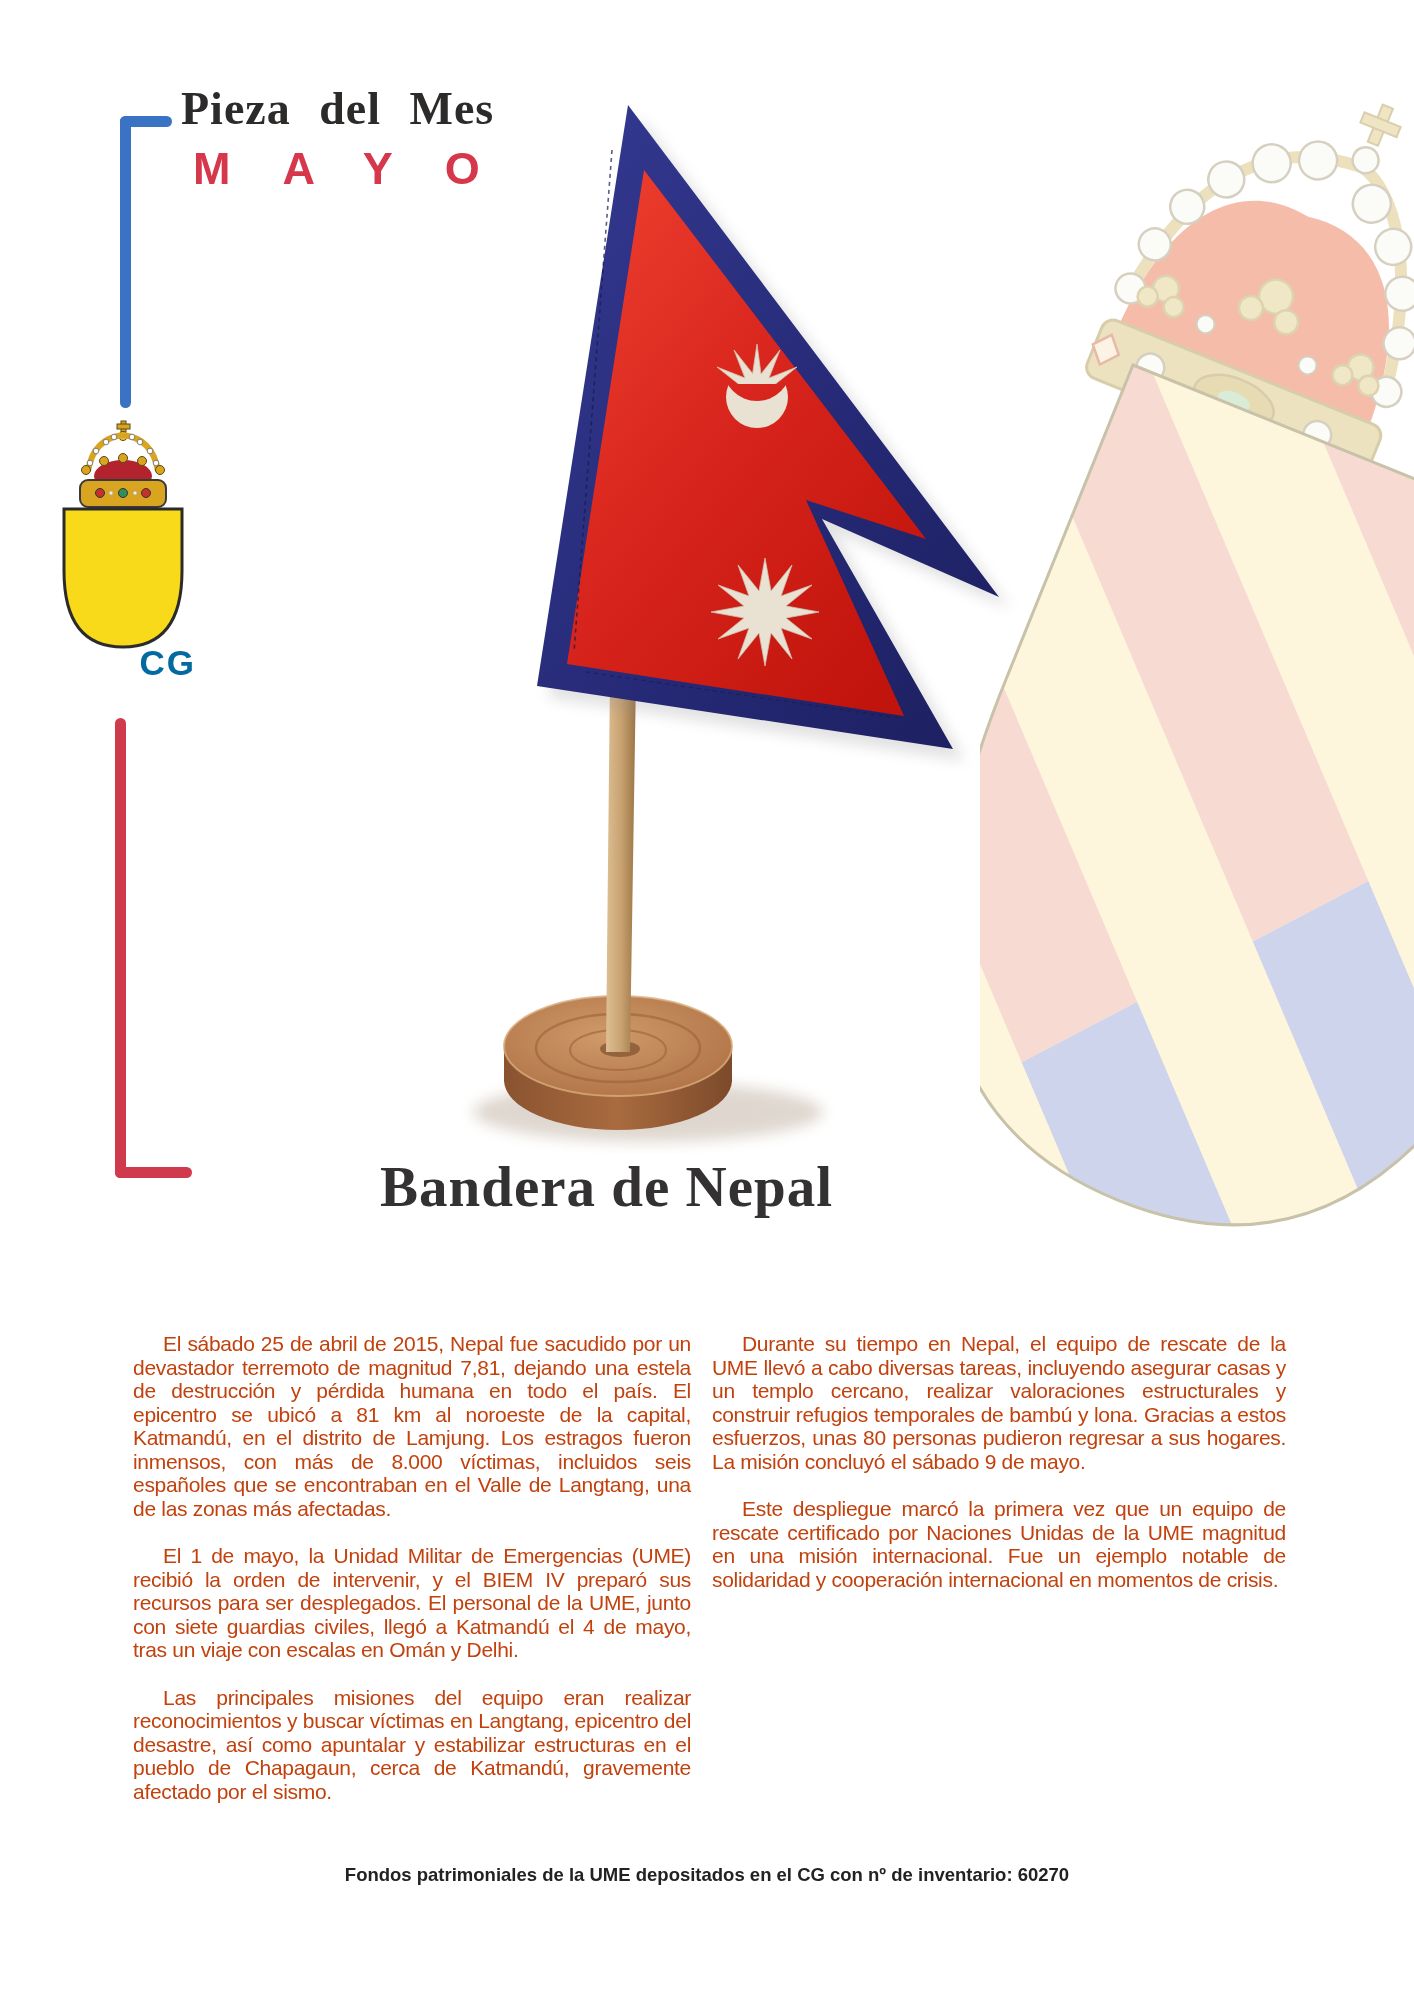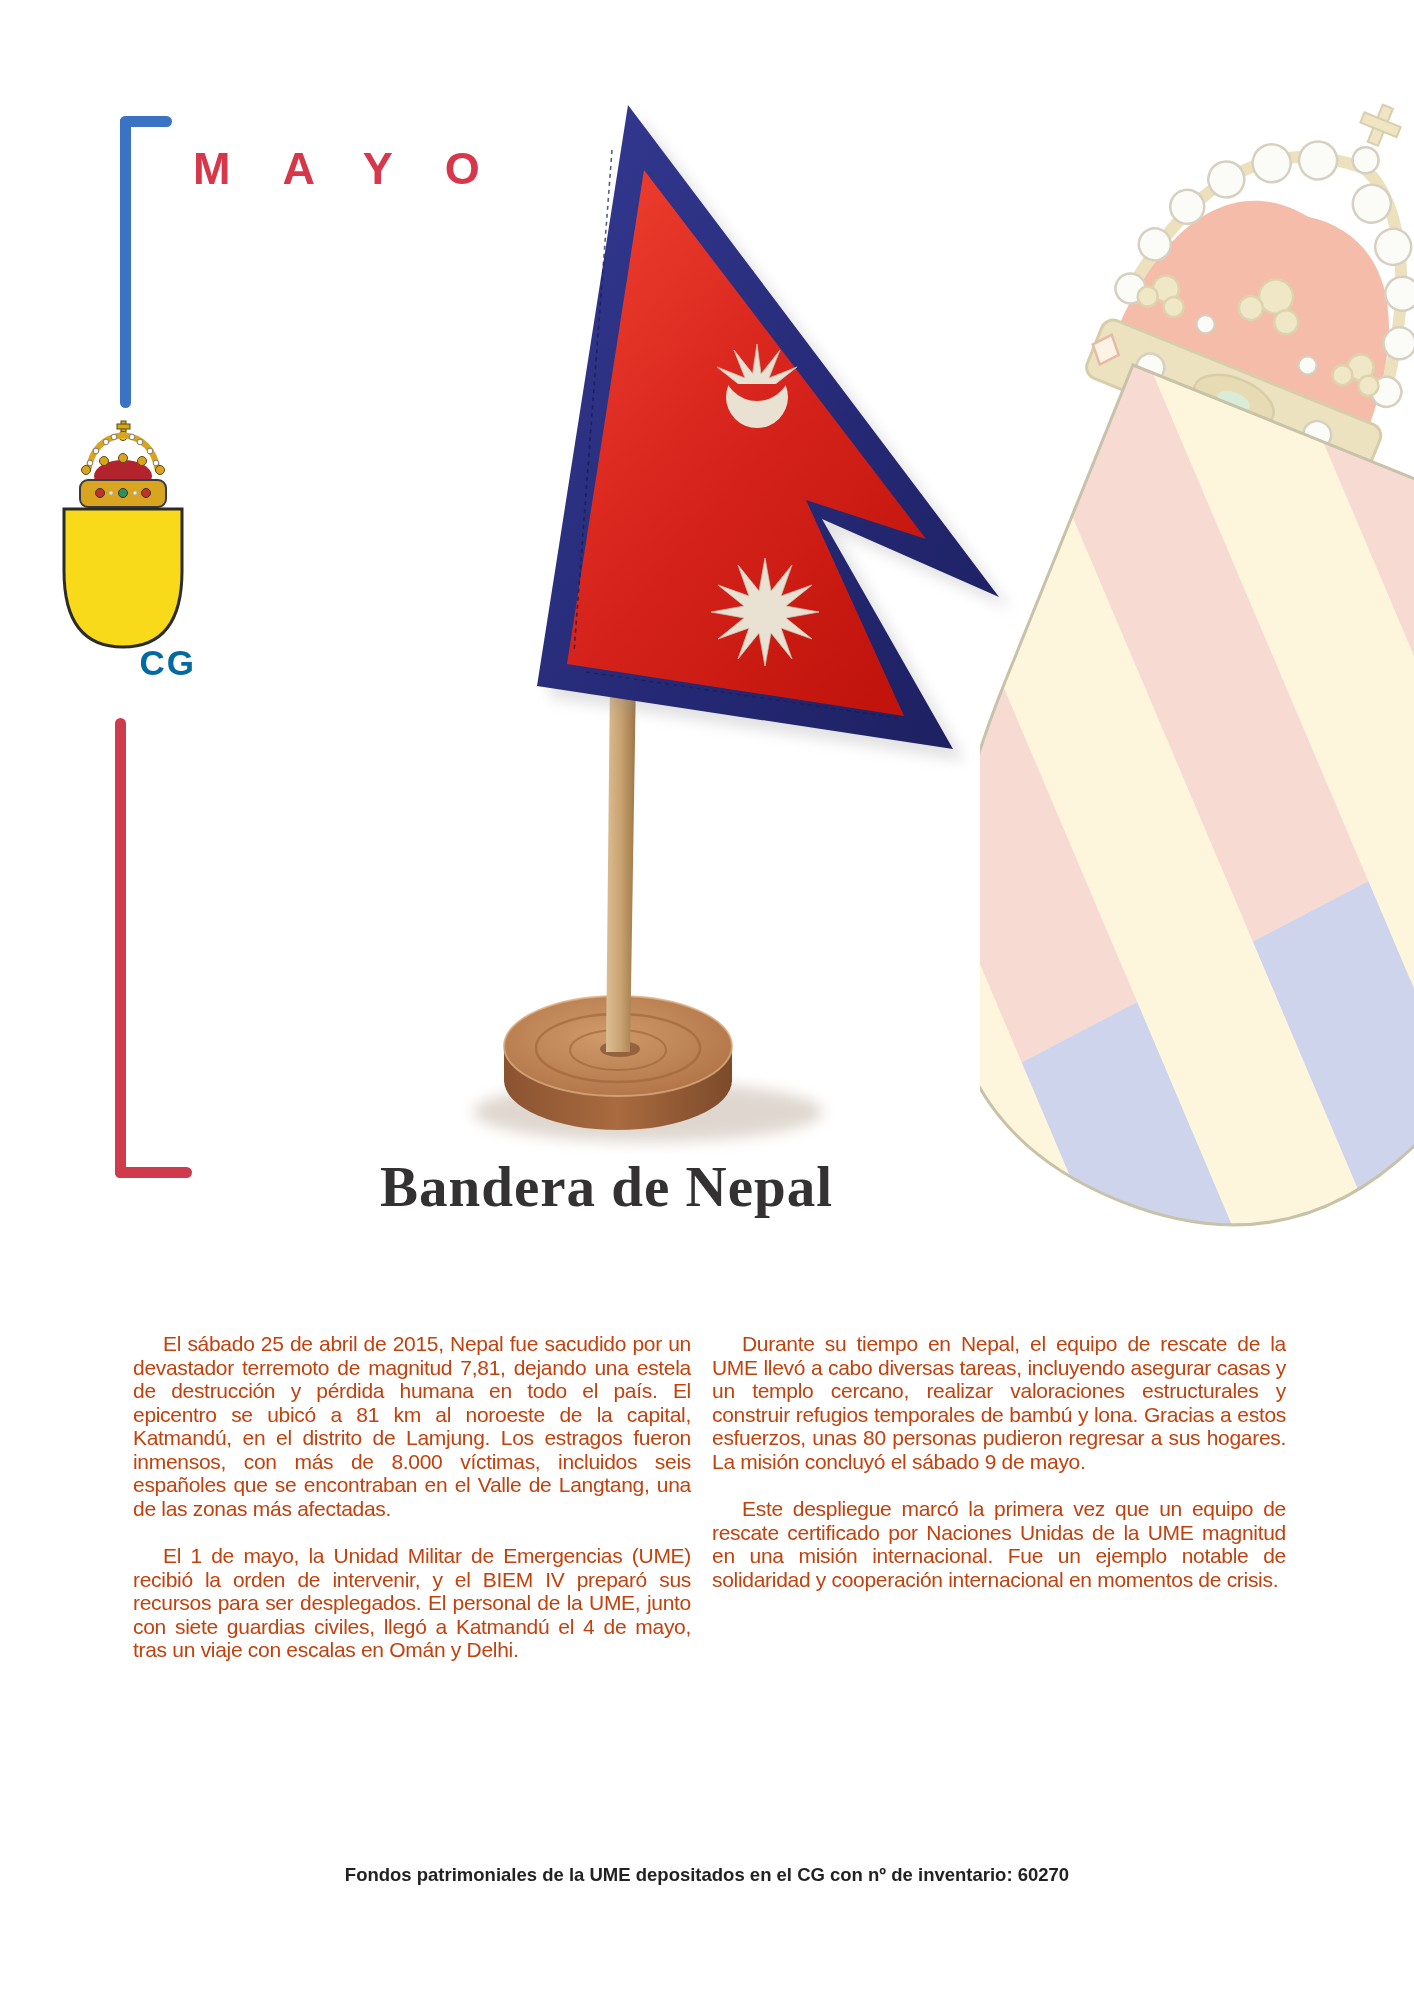--- a/index.html
+++ b/index.html
@@ -64,20 +64,21 @@
 </head>
 <body>
 
 <div class="page">
 
   <div class="br br-blue-v"></div>
   <div class="br br-blue-h"></div>
   <div class="br br-red-v"></div>
   <div class="br br-red-h"></div>
 
+  <div class="kicker">Pieza del Mes</div>
   <div class="month">MAYO</div>
 
   <svg class="cg-svg" viewBox="50 418 146 235">
     <defs>
       <clipPath id="sShield">
           <path d="M64,509 h118 v62 q0,76 -59,76 q-59,0 -59,-76 Z"></path>
         </clipPath>
       <clipPath id="sRed">
           <polygon points="0,400 240,400 165,505 60,640 0,640"></polygon>
         </clipPath>
@@ -285,20 +286,21 @@
 
       <polygon fill="#e9e1d2" stroke="#cfc4b2" stroke-width="0.8" points="819,612 786,618 812,639 781,628 792,659 771,633 765,666 759,633 738,659 749,628 718,639 744,618 711,612 744,606 718,585 749,596 738,565 759,591 765,558 771,591 792,565 781,596 812,585 786,606"></polygon>
     </g>
   </svg>
 
   <div class="piece-title">Bandera de Nepal</div>
 
   <div class="col col-1">
     <p>El sábado 25 de abril de 2015, Nepal fue sacudido por un devastador terremoto de magnitud 7,81, dejando una estela de destrucción y pérdida humana en todo el país. El epicentro se ubicó a 81 km al noroeste de la capital, Katmandú, en el distrito de Lamjung. Los estragos fueron inmensos, con más de 8.000 víctimas, incluidos seis españoles que se encontraban en el Valle de Langtang, una de las zonas más afectadas.</p>
     <p>El 1 de mayo, la Unidad Militar de Emergencias (UME) recibió la orden de intervenir, y el BIEM IV preparó sus recursos para ser desplegados. El personal de la UME, junto con siete guardias civiles, llegó a Katmandú el 4 de mayo, tras un viaje con escalas en Omán y Delhi.</p>
+    <p>Las principales misiones del equipo eran realizar reconocimientos y buscar víctimas en Langtang, epicentro del desastre, así como apuntalar y estabilizar estructuras en el pueblo de Chapagaun, cerca de Katmandú, gravemente afectado por el sismo.</p>
   </div>
   <div class="col col-2">
     <p>Durante su tiempo en Nepal, el equipo de rescate de la UME llevó a cabo diversas tareas, incluyendo asegurar casas y un templo cercano, realizar valoraciones estructurales y construir refugios temporales de bambú y lona. Gracias a estos esfuerzos, unas 80 personas pudieron regresar a sus hogares. La misión concluyó el sábado 9 de mayo.</p>
     <p>Este despliegue marcó la primera vez que un equipo de rescate certificado por Naciones Unidas de la UME magnitud en una misión internacional. Fue un ejemplo notable de solidaridad y cooperación internacional en momentos de crisis.</p>
   </div>
 
   <div class="footer">Fondos patrimoniales de la UME depositados en el CG con nº de inventario: 60270</div>
 
 </div>
 

